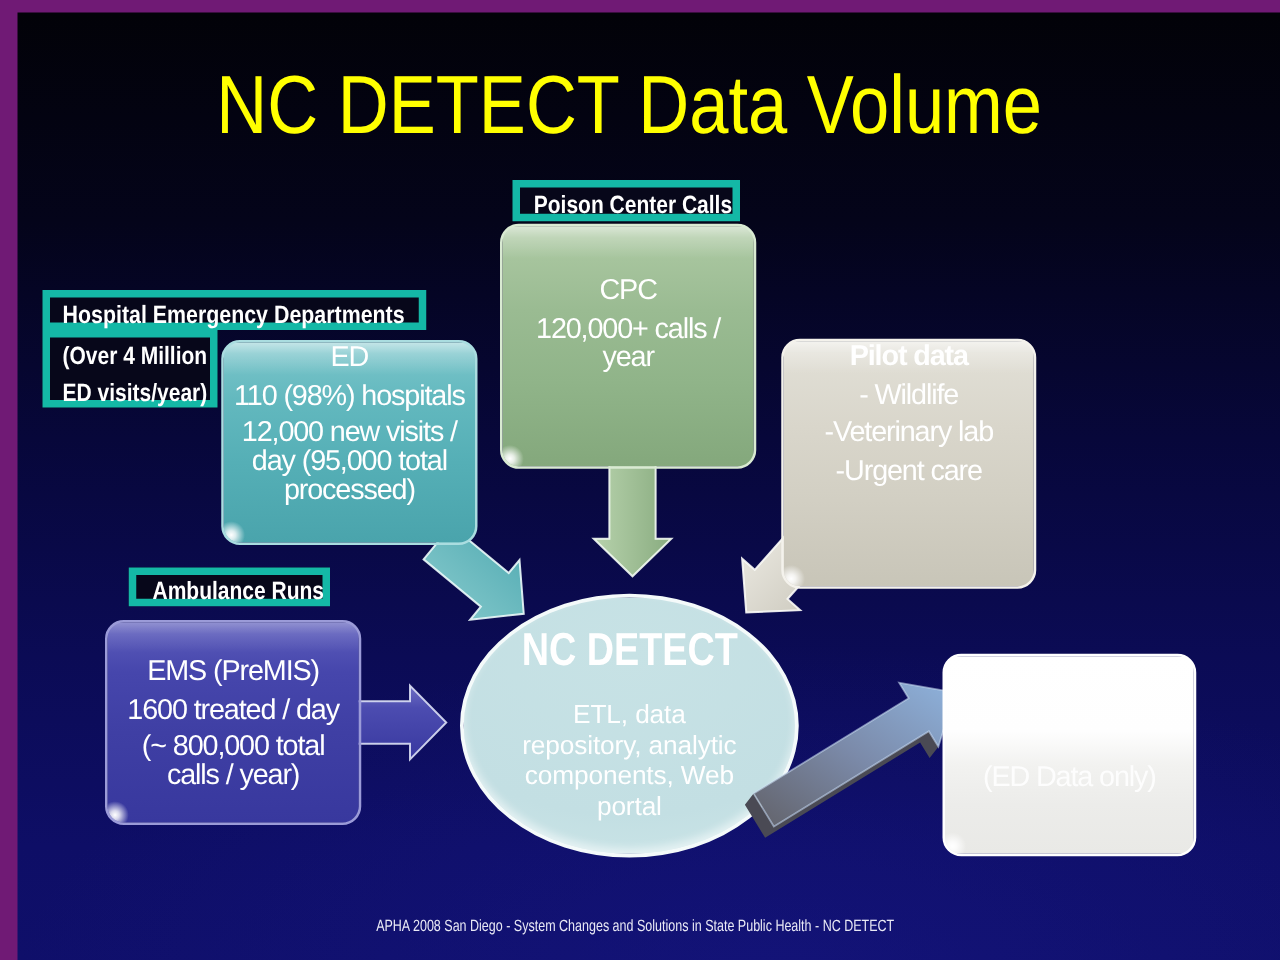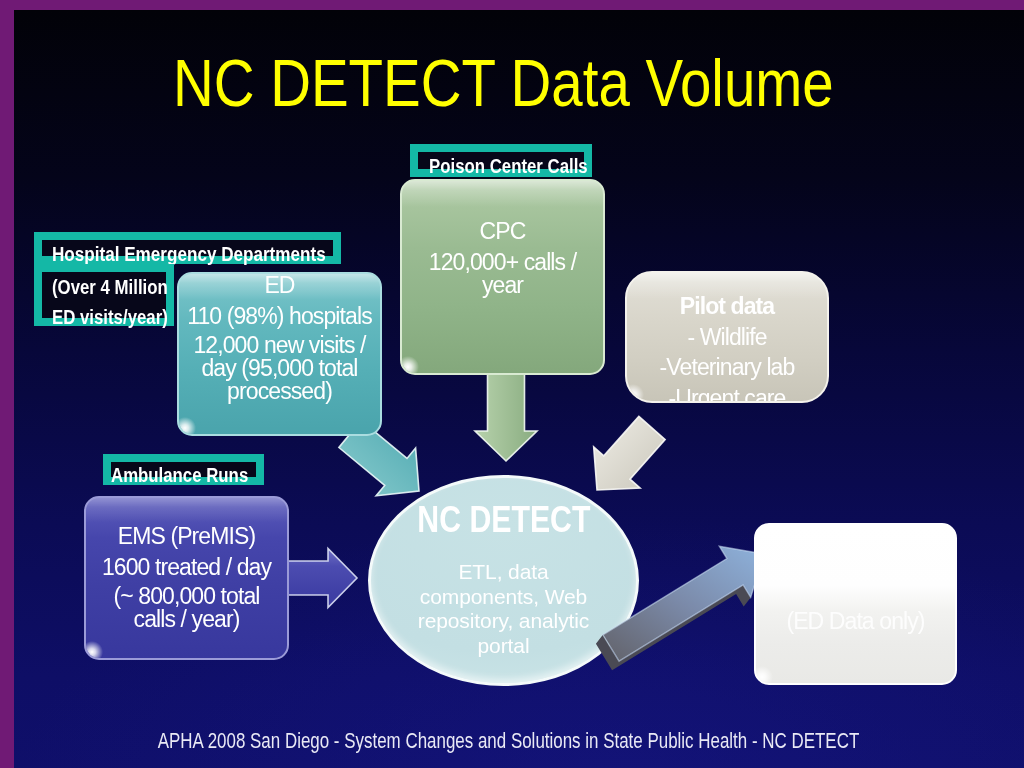--- a/index.html
+++ b/index.html
@@ -8,90 +8,90 @@
   #slide-bg{position:absolute;left:14px;top:10px;right:0;bottom:0;
     background:
       radial-gradient(ellipse 950px 430px at 60% 103%, rgba(25,25,140,.42) 0%, rgba(25,25,140,0) 64%),
       linear-gradient(180deg,#020208 0%,#04041a 22%,#07073a 45%,#0b0b55 68%,#0e0e66 88%,#0f0f6a 100%);}
   .abs{position:absolute;}
   
   #title{left:14px;top:44px;width:978px;text-align:center;color:#ffff00;
     font-size:66px;line-height:78px;white-space:nowrap;}
   #title .sq{display:inline-block;transform:scaleX(0.855);transform-origin:50% 50%;}
   
-  .taglabel{background:#07071a;border:8px solid #14b8a6;color:#fff;font-weight:bold;
+  .taglabel{background:#07071a;border:6px solid #14b8a6;color:#fff;font-weight:bold;
     font-size:20px;white-space:nowrap;box-sizing:border-box;}
   .taglabel .sq{display:inline-block;transform-origin:0 50%;}
   #label-poison .sq{transform:scaleX(0.84);}
   #label-hospital .sq{transform:scaleX(0.855);}
   #label-over4m .sq{transform:scaleX(0.84);}
   #label-ambulance .sq{transform:scaleX(0.84);}
   #label-poison{left:410px;top:144px;width:182px;height:33px;line-height:29px;padding-left:11px;}
   #label-hospital{left:34px;top:232px;width:307px;height:32px;line-height:28px;padding-left:10px;}
   #label-over4m{left:34px;top:264px;width:140px;height:62px;line-height:30px;padding-left:10px;}
-  #label-ambulance{left:103px;top:454px;width:161px;height:31px;line-height:27px;}
+  #label-ambulance{left:103px;top:454px;width:161px;height:31px;line-height:27px;padding-left:13px;}
   
   .databox{border-radius:15px;box-sizing:border-box;border:2px solid;color:#fff;overflow:hidden;
     text-align:center;font-size:23px;letter-spacing:-0.9px;}
   .databox .ln{line-height:23px;white-space:nowrap;}
   .glow::after{content:"";position:absolute;left:-2px;bottom:-2px;width:30px;height:30px;
     background:radial-gradient(circle at 8px 22px, rgba(255,255,255,1) 0px, rgba(255,255,255,.8) 3.5px, rgba(255,255,255,0) 11px);}
   #box-ed{left:177px;top:272px;width:205px;height:164px;border-color:#aadde0;
     background:
       linear-gradient(180deg, rgba(255,255,255,.55) 0px, rgba(255,255,255,.25) 9px, rgba(255,255,255,0) 26px),
       linear-gradient(180deg,#7cc6cb 0%,#62b8be 30%,#55afb6 60%,#4aa4ac 100%);
     }
   #box-cpc{left:400px;top:179px;width:205px;height:196px;border-color:#d9ead2;
     background:
       linear-gradient(180deg, rgba(255,255,255,.55) 0px, rgba(255,255,255,.25) 9px, rgba(255,255,255,0) 26px),
       linear-gradient(180deg,#aecaa4 0%,#9abb92 35%,#90b489 65%,#84a87c 100%);
     padding-top:39px;}
-  #box-pilot{left:625px;top:271px;width:204px;height:132px;border-color:#f4f2ec;
+  #box-pilot{left:625px;top:271px;width:204px;height:200px;border-color:#f4f2ec;
     background:
       linear-gradient(180deg, rgba(255,255,255,.6) 0px, rgba(255,255,255,.28) 9px, rgba(255,255,255,0) 26px),
       linear-gradient(180deg,#e2e0d7 0%,#d9d6cb 35%,#d2cfc3 65%,#c8c5b8 100%);
-    padding-top:22px;border-radius:27px;}
+    }
   #box-ems{left:84px;top:496px;width:205px;height:164px;border-color:#9b9bd8;
     background:
       linear-gradient(180deg, rgba(255,255,255,.32) 0px, rgba(255,255,255,.12) 9px, rgba(255,255,255,0) 24px),
       linear-gradient(180deg,#5d5dbc 0%,#4646ac 25%,#3f3fa4 55%,#38389e 100%);
     padding-top:27px;}
   #box-output{left:754px;top:523px;width:203px;height:162px;border-color:#ffffff;
     background:
       linear-gradient(180deg,#ffffff 0%,#fefefe 38%,#f2f2f0 55%,#ececea 75%,#e9e9e6 100%);}
   #box-output .ln{position:absolute;top:85px;left:0;width:100%;color:#fdfdfd;}
   .mt8{margin-top:8px;} .mt6{margin-top:6px;} .mt7{margin-top:7.7px;} .bold{font-weight:bold;}
   
   #ellipse{left:368px;top:475px;width:271px;height:211px;border-radius:50%;
     border:3px solid #f4fafa;box-sizing:border-box;
     background:radial-gradient(ellipse 130% 115% at 50% 22%, #c7e2e5 0%, #c3dfe3 55%, #cbe5e7 75%, #dfeff0 92%, #eef6f6 100%);
     box-shadow:inset 0 -4px 7px rgba(255,255,255,.55);
     color:#fff;text-align:center;}
   #ellipse-title{margin-top:22px;font-size:37px;line-height:40px;font-weight:bold;}
   #ellipse-title .sq{display:inline-block;transform:scaleX(0.817);transform-origin:50% 50%;}
   #ellipse-body{margin-top:20px;font-size:21px;line-height:24.6px;letter-spacing:-0.1px;}
   
-  #footer{left:14px;top:731px;width:989px;text-align:center;color:#e9e9f5;font-size:22px;line-height:20px;white-space:nowrap;}
+  #footer{left:14px;top:731px;width:989px;text-align:center;color:#e9e9f5;font-size:13px;line-height:20px;white-space:nowrap;}
   #footer .sq{display:inline-block;transform:scaleX(0.77);transform-origin:50% 50%;}
   #arrows{left:0;top:0;width:1024px;height:768px;}
 </style>
 </head>
 <body>
 
 <div id="stage">
   <div id="slide-bg"></div>
 
   <div class="abs" id="title"><span class="sq">NC DETECT Data Volume</span></div>
 
   <div class="abs" id="ellipse">
     <div id="ellipse-title"><span class="sq">NC DETECT</span></div>
     <div id="ellipse-body">
       <div class="ln">ETL, data</div>
+      <div class="ln">repository, analytic</div>
       <div class="ln">components, Web</div>
-      <div class="ln">repository, analytic</div>
       <div class="ln">portal</div>
     </div>
   </div>
 
   <svg class="abs" id="arrows" viewBox="0 0 1024 768">
     <defs>
       <linearGradient id="g-green" x1="0" y1="0" x2="1" y2="0">
         <stop offset="0" stop-color="#b7d2ac"></stop>
           <stop offset="1" stop-color="#89ac80"></stop>
       </linearGradient>

